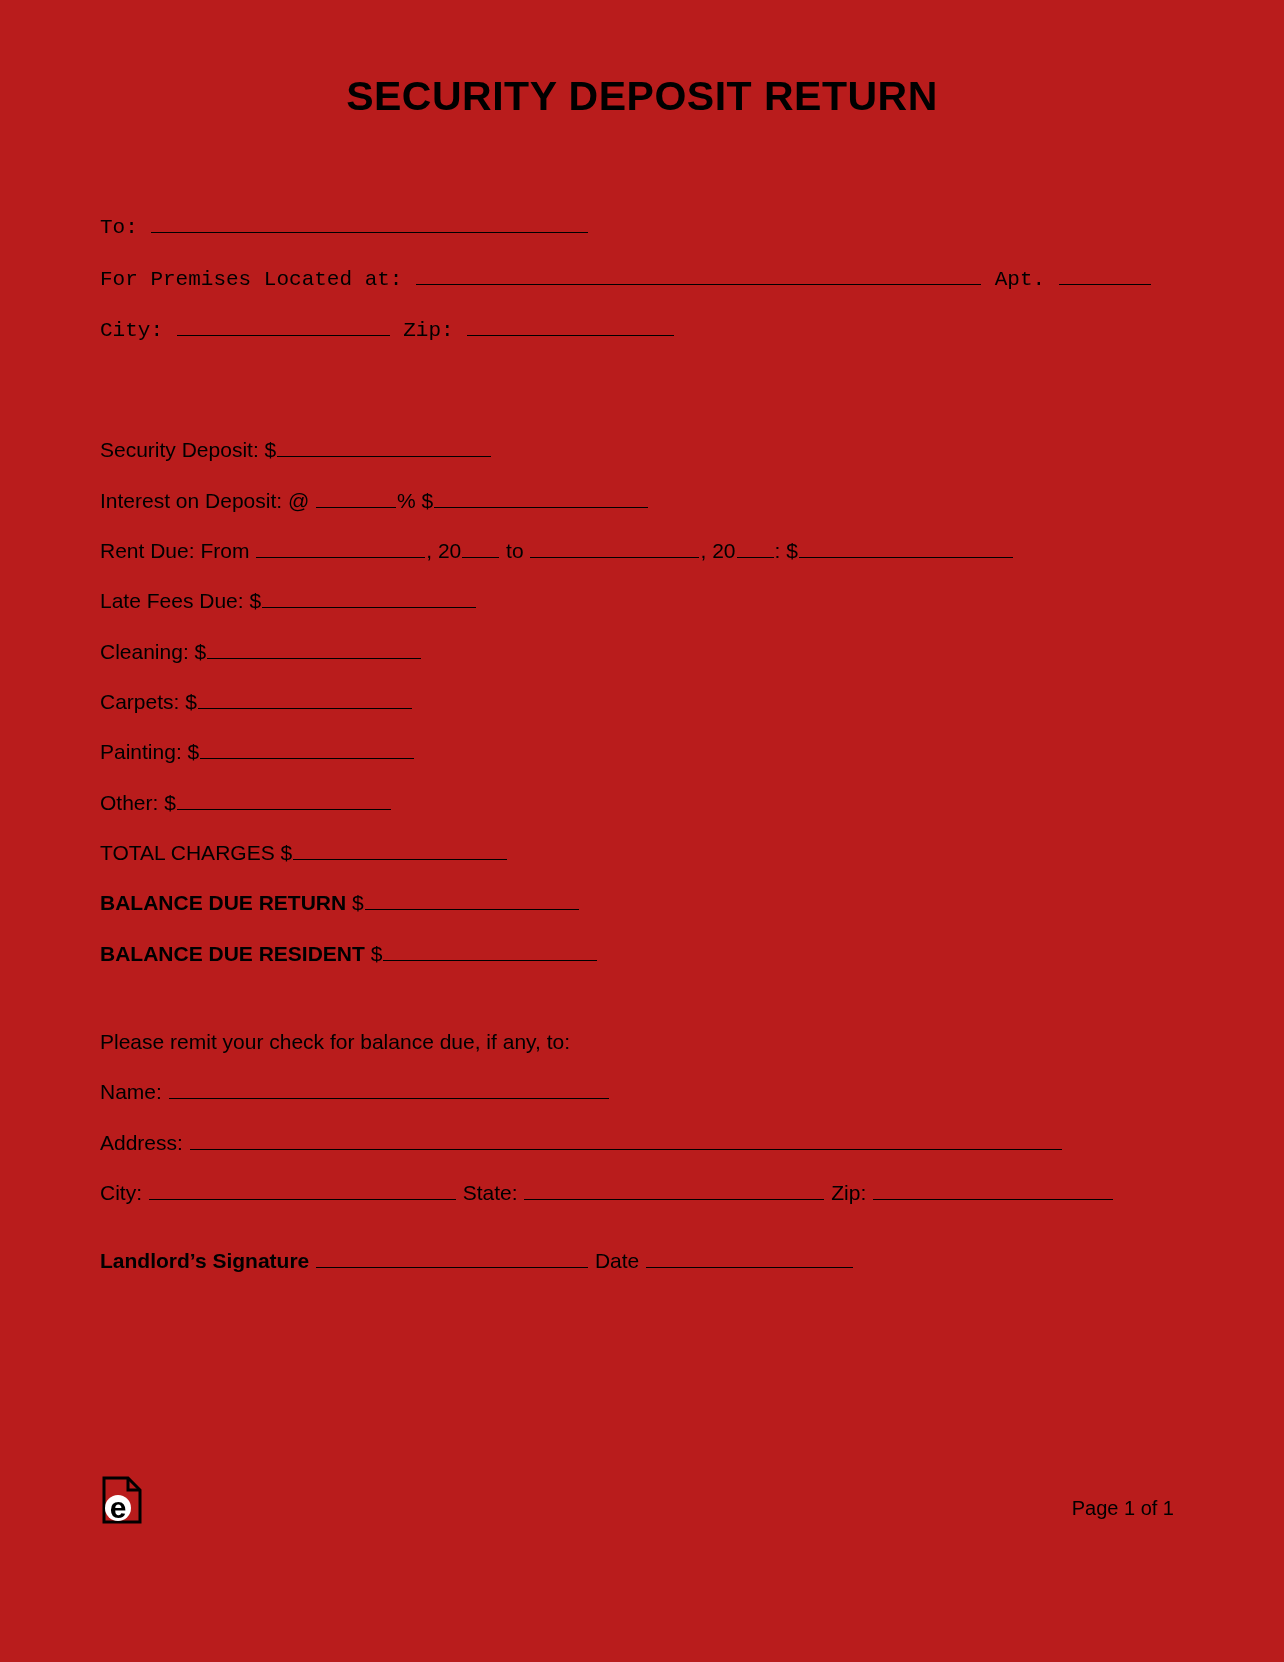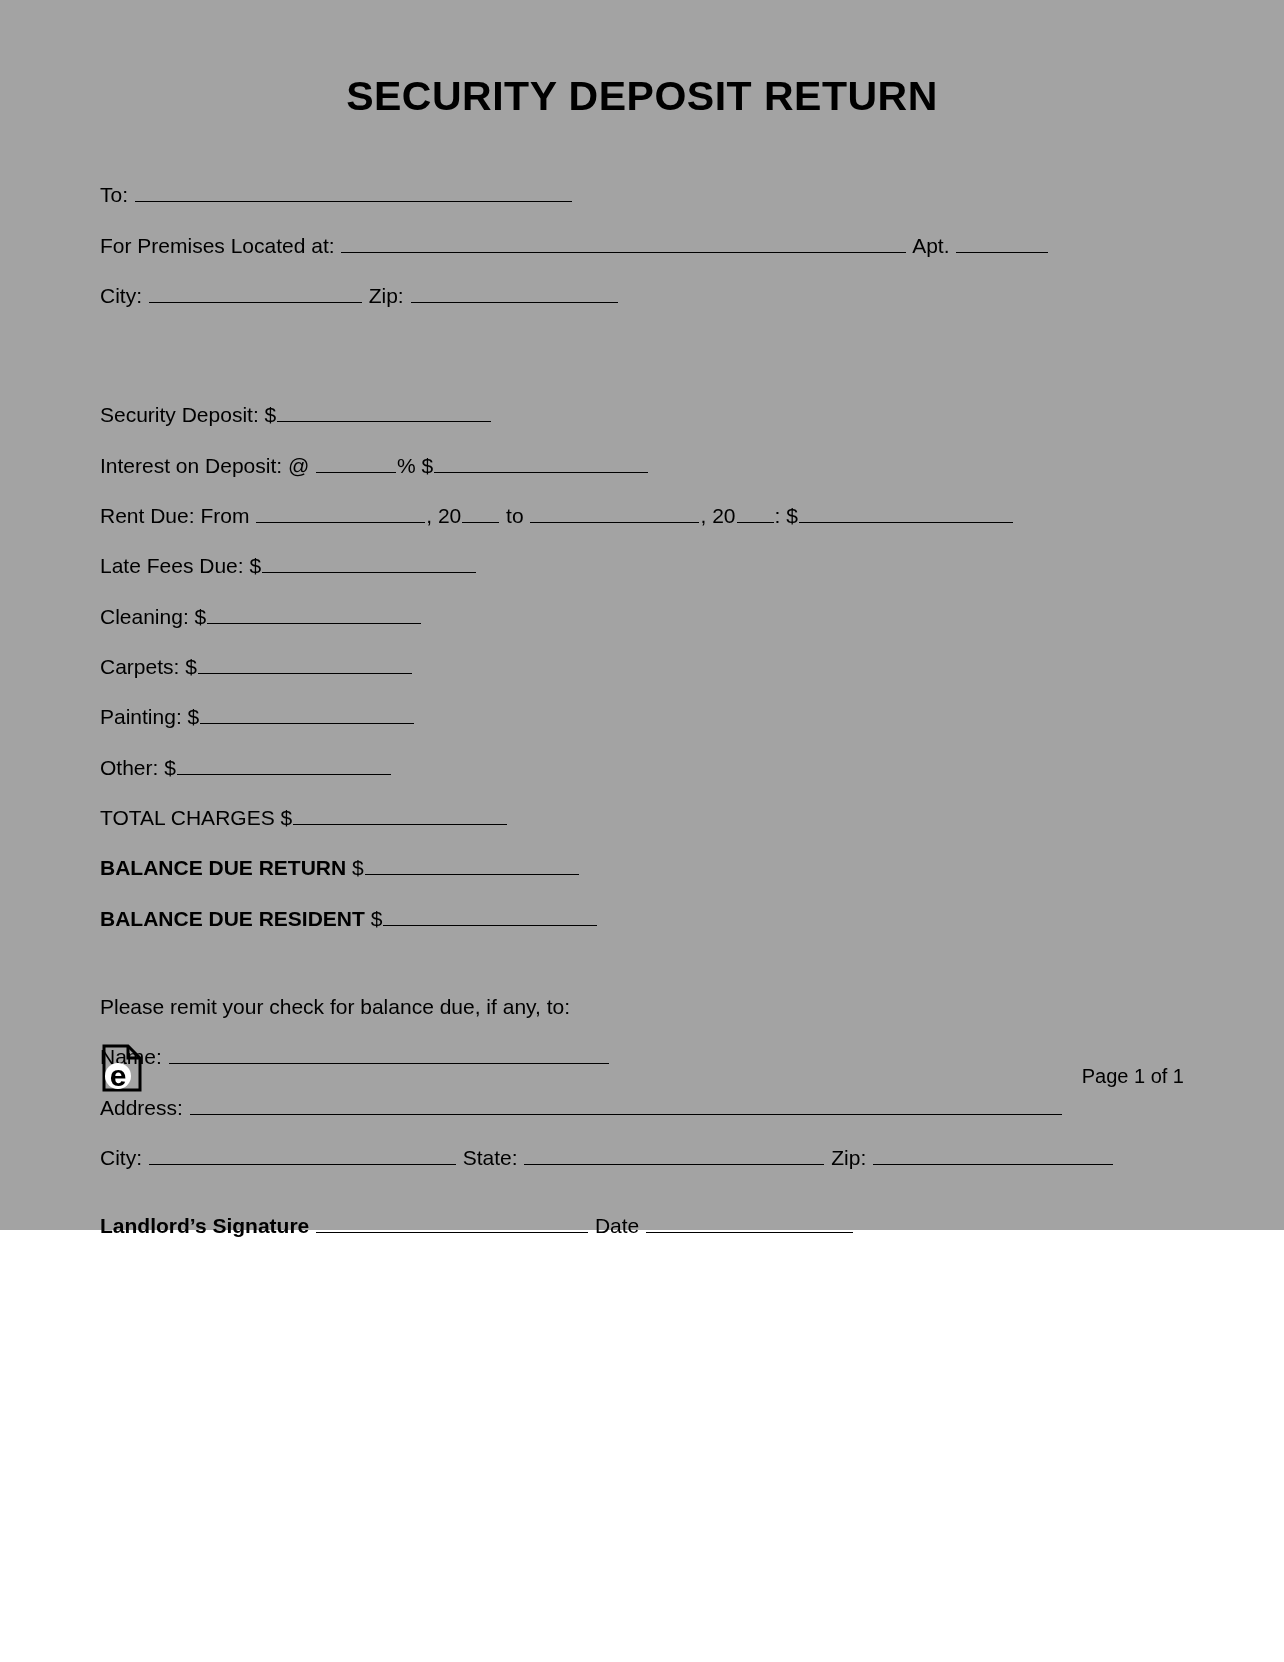--- a/index.html
+++ b/index.html
@@ -11,37 +11,38 @@
     width: 1284px;
     height: 1662px;
     position: relative;
     font-family: "Liberation Sans", sans-serif;
     color: #000000;
     overflow: hidden;
   }
   .page {
     position: relative;
     width: 1284px;
-    height: 1230px;
-    background: #a3a3a3;
+    height: 1662px;
+    background: #b91c1c;
     box-sizing: border-box;
     padding: 0 100px;
   }
   .doc-title {
     text-align: center;
     font-size: 41px;
     font-weight: bold;
     letter-spacing: 0.5px;
     margin: 0;
     padding-top: 72px;
     line-height: 1.2;
   }
 
   .section-to {
-    margin-top: 60px;
+    margin-top: 92px;
+    font-family: Liberation Mono, monospace;
   }
   .row {
     font-size: 21px;
     line-height: 1.35;
     margin-bottom: 22px;
     white-space: nowrap;
   }
   .bold {
     font-weight: bold;
   }
@@ -90,21 +91,21 @@
   }
   .logo {
     position: absolute;
     left: 0;
     top: 0;
     width: 44px;
     height: 48px;
   }
   .page-num {
     position: absolute;
-    right: 0;
+    right: 10px;
     bottom: 4px;
     font-size: 20px;
   }
 </style>
 </head>
 <body>
 
 <div class="page">
 
   <h1 class="doc-title">SECURITY DEPOSIT RETURN</h1>

